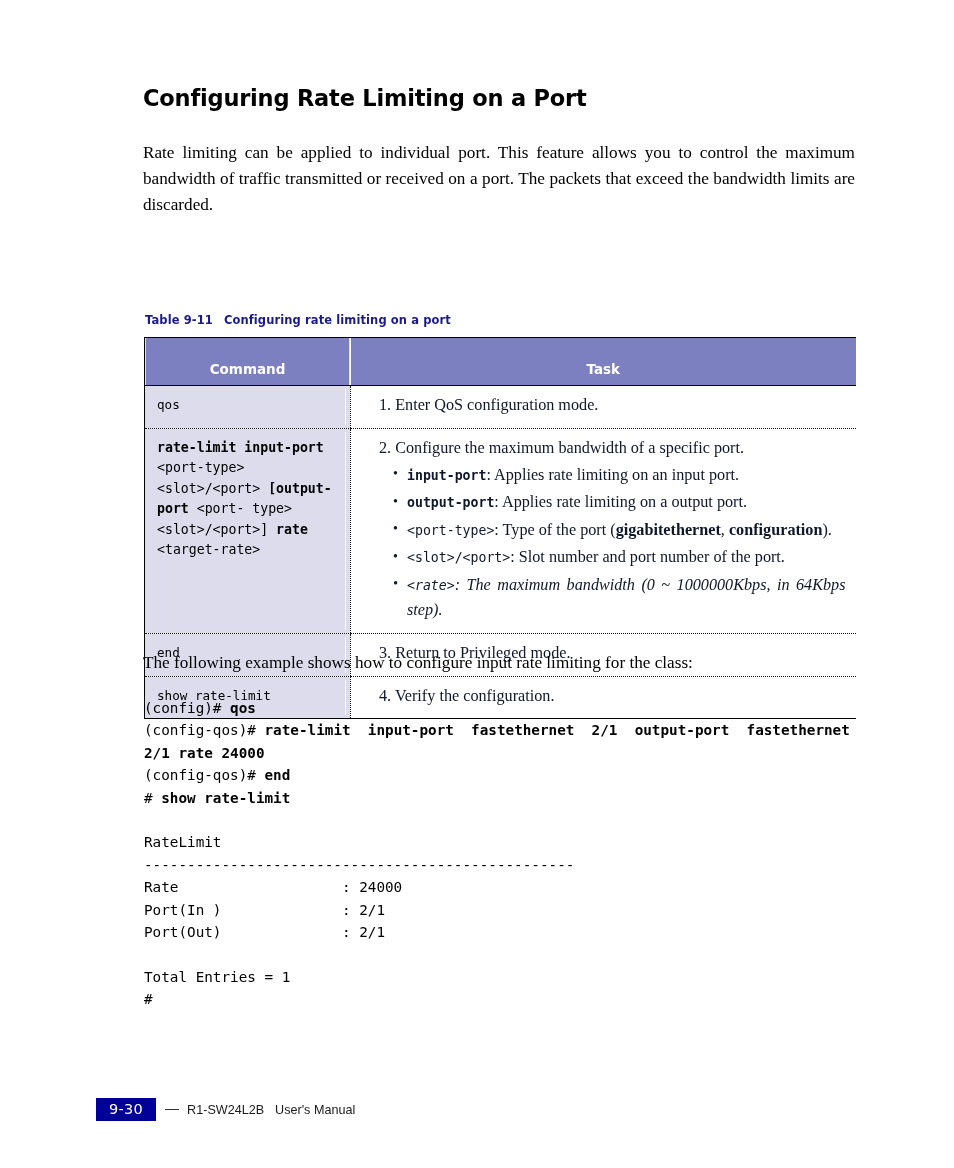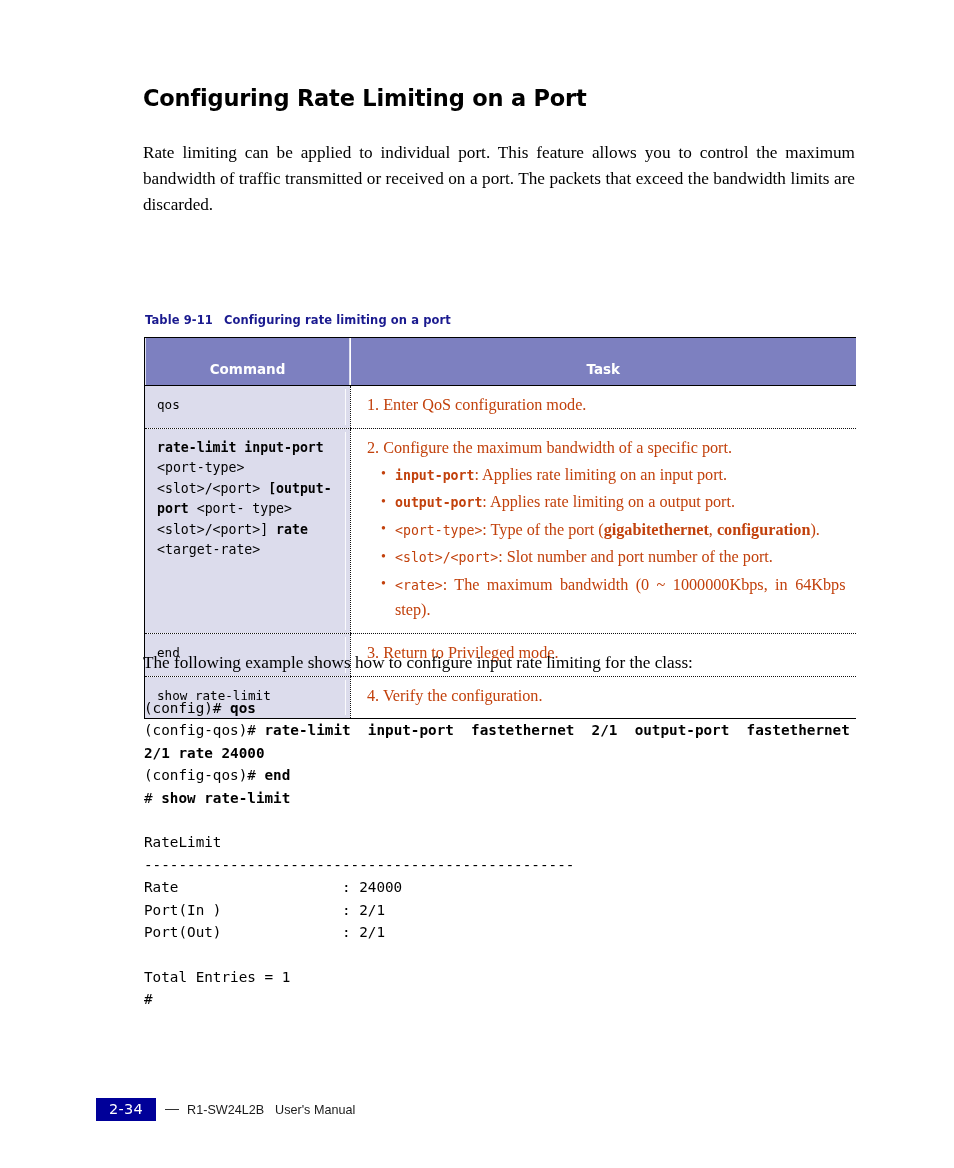--- a/index.html
+++ b/index.html
@@ -119,25 +119,25 @@
   td.cmd::after {
     content: "";
     position: absolute;
     right: 4px; top: 3px; bottom: 3px;
     width: 1px;
     background: rgba(255,255,255,.85);
   }
   td.task {
     background: #ffffff;
     border-left: 1.6px dotted #111;
-    padding: 8px 8px 9px 16px;
+    padding: 8px 8px 9px 28px;
     font-family: "Liberation Serif", serif;
     font-size: 16.2px;
     line-height: 23.5px;
-    color: #c2410c;
+    color: #0f172a;
   }
 
   .task-head { margin: 0 0 1px 0; }
   ul.task-list {
     list-style: none;
     margin: 0;
     padding: 0 0 0 14px;
   }
   ul.task-list li {
     position: relative;
@@ -145,21 +145,21 @@
     margin: 2.5px 0 2.5px 0;
     line-height: 24px;
   }
   ul.task-list li::before {
     content: "\2022";
     position: absolute;
     left: 0;
     top: -0.5px;
     font-size: 14px;
   }
-  li.justify { text-align: justify; padding-right: 2px; }
+  li.justify { text-align: justify; padding-right: 2px; font-style: italic; }
 
   .mono {
     font-family: "DejaVu Sans Mono", monospace;
     font-size: 13.2px;
   }
   .mono-b {
     font-family: "DejaVu Sans Mono", monospace;
     font-size: 13.2px;
     font-weight: bold;
   }
@@ -277,18 +277,18 @@
         </tr>
       </tbody>
     </table>
   </div>
 
   <div class="para para-3">The following example shows how to configure input rate limiting for the class:</div>
 
   <div class="console"><div><span>(config)# </span><span class="b">qos</span></div><div><span>(config-qos)# </span><span class="b">rate-limit  input-port  fastethernet  2/1  output-port  fastethernet 2/1 rate 24000</span></div><div><span>(config-qos)# </span><span class="b">end</span></div><div><span># </span><span class="b">show rate-limit</span></div><div>&nbsp;</div><div><span>RateLimit</span></div><div><span>--------------------------------------------------</span></div><div><span>Rate                   : 24000</span></div><div><span>Port(In )              : 2/1</span></div><div><span>Port(Out)              : 2/1</span></div><div>&nbsp;</div><div><span>Total Entries = 1</span></div><div><span>#</span></div></div>
 
   <div class="footer">
-    <span class="pg-badge">2-34</span>
+    <span class="pg-badge">9-30</span>
     <span class="pg-dash"></span>
     <span class="foot-txt"><span>R1-SW24L2B</span><span class="manual">User's Manual</span></span>
   </div>
 
 </div>
 
 </body></html>

